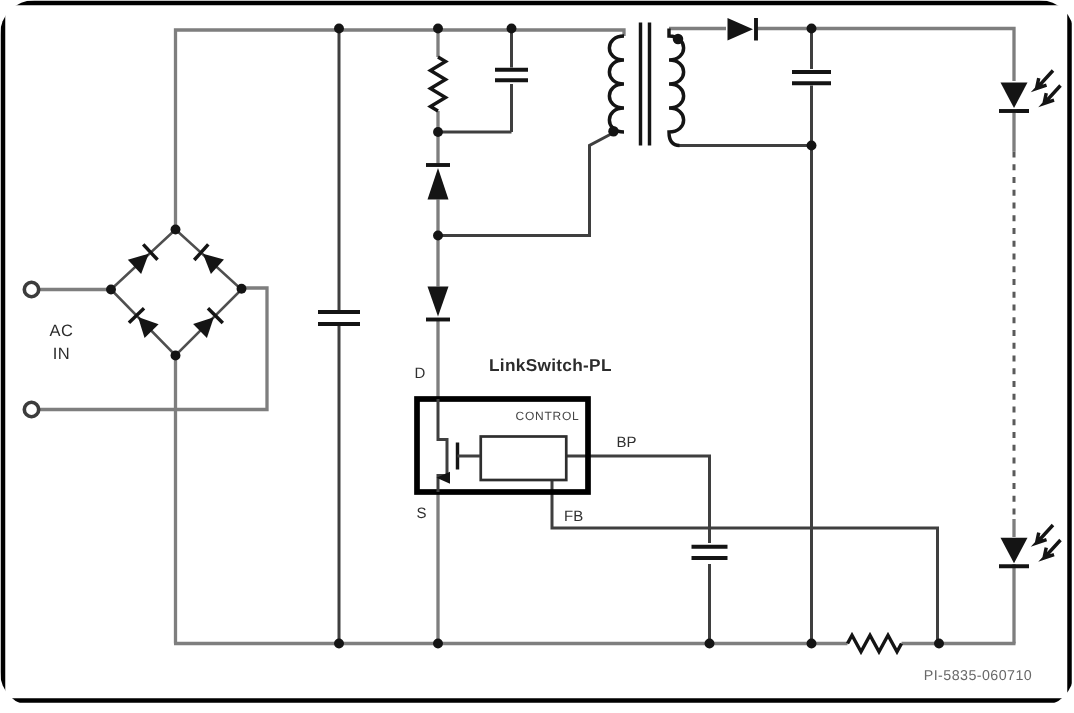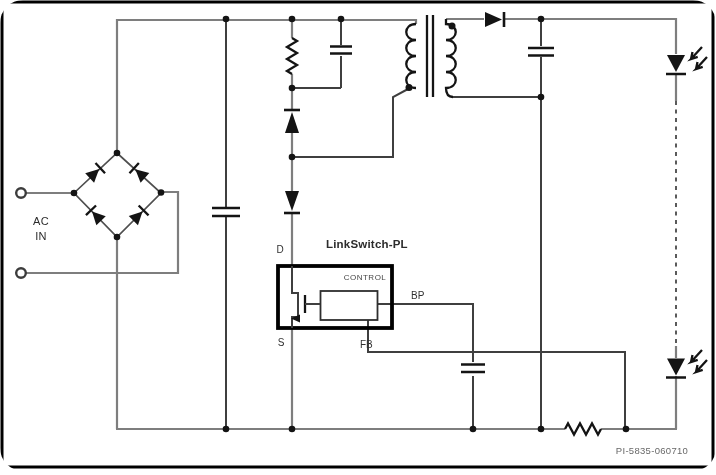--- a/index.html
+++ b/index.html
@@ -175,16 +175,16 @@
 
   <div class="lbl ac" style="left:28px;top:215px;">AC</div>
   <div class="lbl ac" style="left:28px;top:230px;">IN</div>
 
   <div class="lbl ic-title" style="left:326px;top:238px;">LinkSwitch-PL</div>
   <div class="lbl control" style="left:321px;top:273px;margin-left:16px;">CONTROL</div>
 
   <div class="lbl pin" style="left:273px;top:244px;width:14px;text-align:center;">D</div>
   <div class="lbl pin" style="left:274px;top:337px;width:14px;text-align:center;">S</div>
   <div class="lbl pin" style="left:395px;top:290px;padding-left:16px;">BP</div>
-  <div class="lbl pin" style="left:360px;top:339px;">FB</div>
+  <div class="lbl pin" style="left:376px;top:339px;">FB</div>
 
   <div class="lbl code" style="left:596px;top:445px;">PI-5835-060710</div>
 </div>
 
 </body></html>

